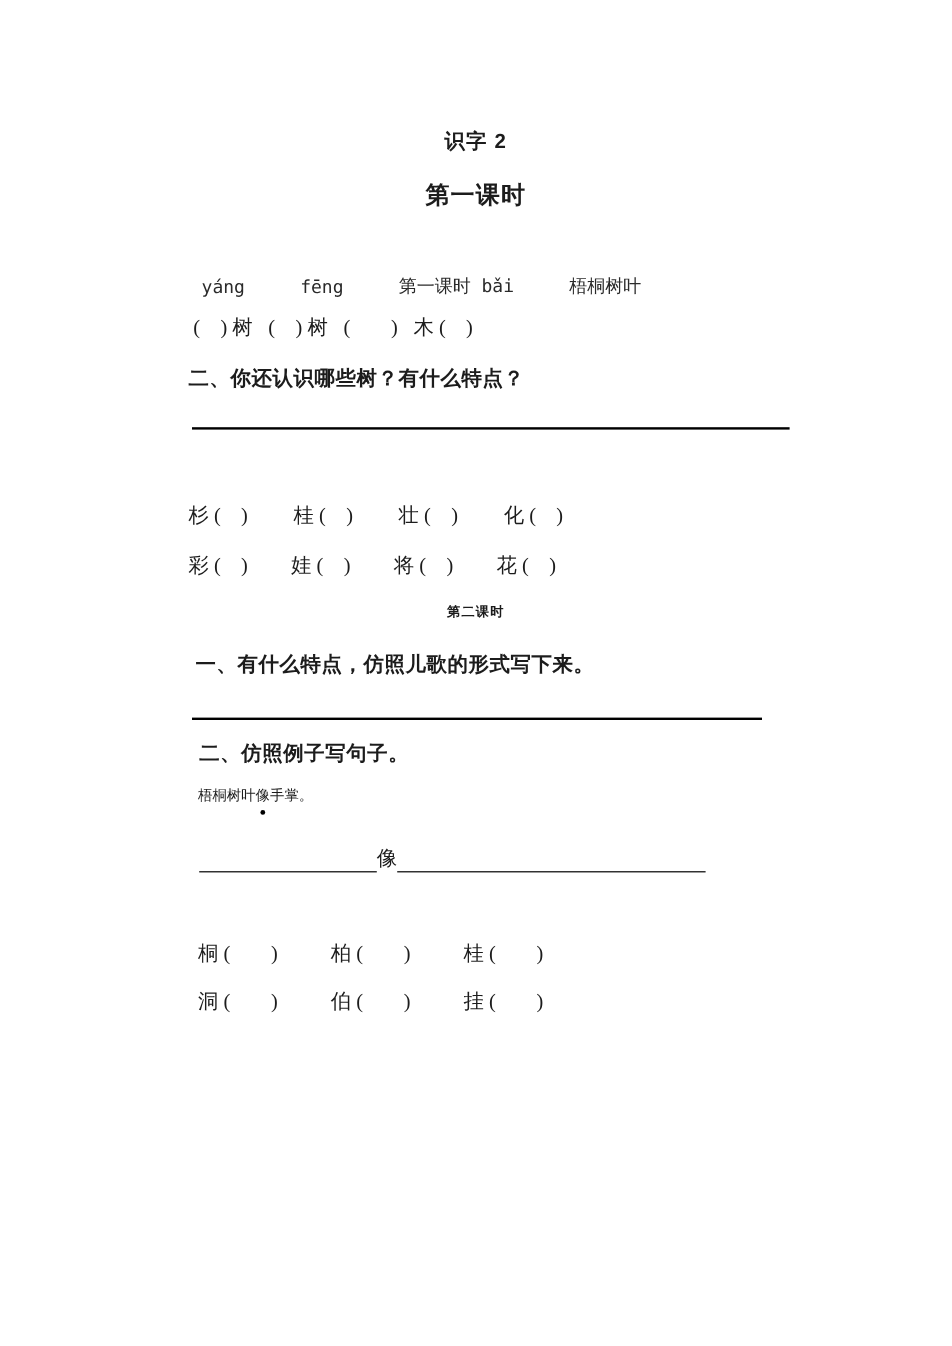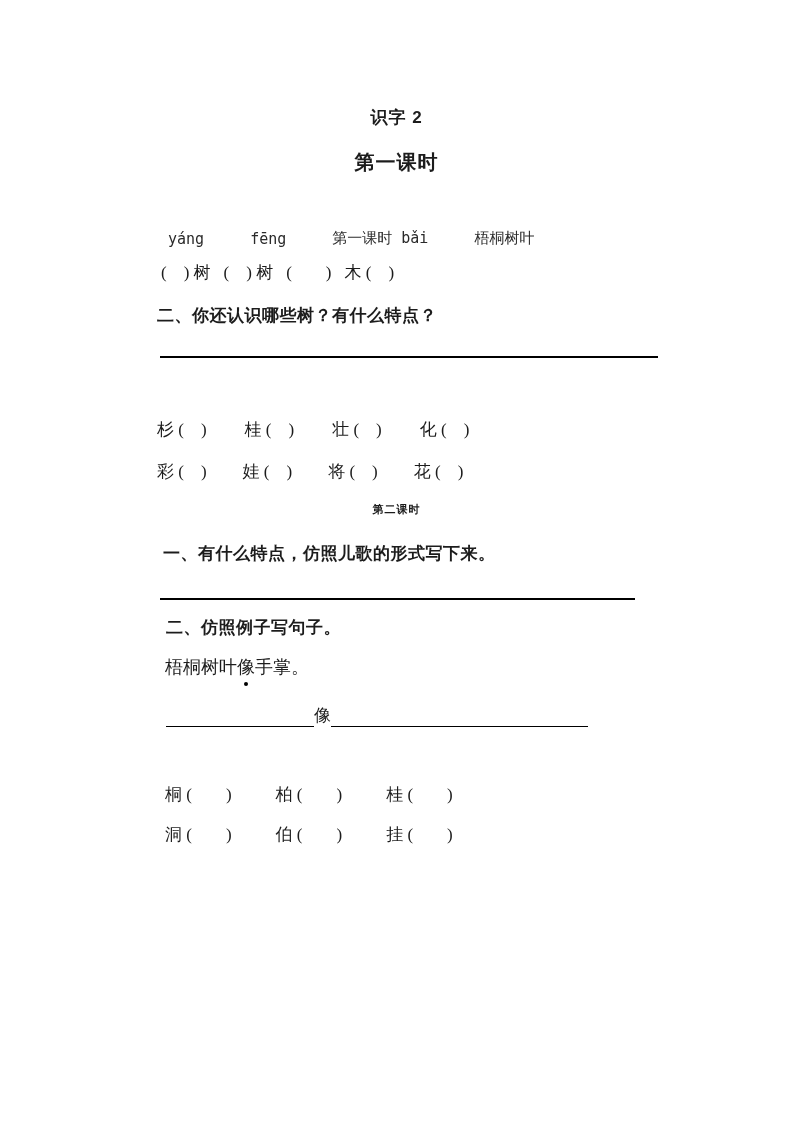--- a/index.html
+++ b/index.html
@@ -39,21 +39,21 @@
     font-size:15px;
     color:#2a2a2a;
   }
   .hr-line{
     position:absolute;height:0;
     border-top:2px solid #000;
   }
   .example{
     position:absolute;
     font-family:Liberation Sans, sans-serif;
-    font-size:18px;
+    font-size:12px;
     white-space:nowrap;
   }
   .emph{position:relative;display:inline-block;}
   .emph::after{
     content:"";
     position:absolute;
     left:50%;margin-left:-2px;bottom:-7px;
     width:4px;height:4px;border-radius:50%;
     background:#000;
   }

